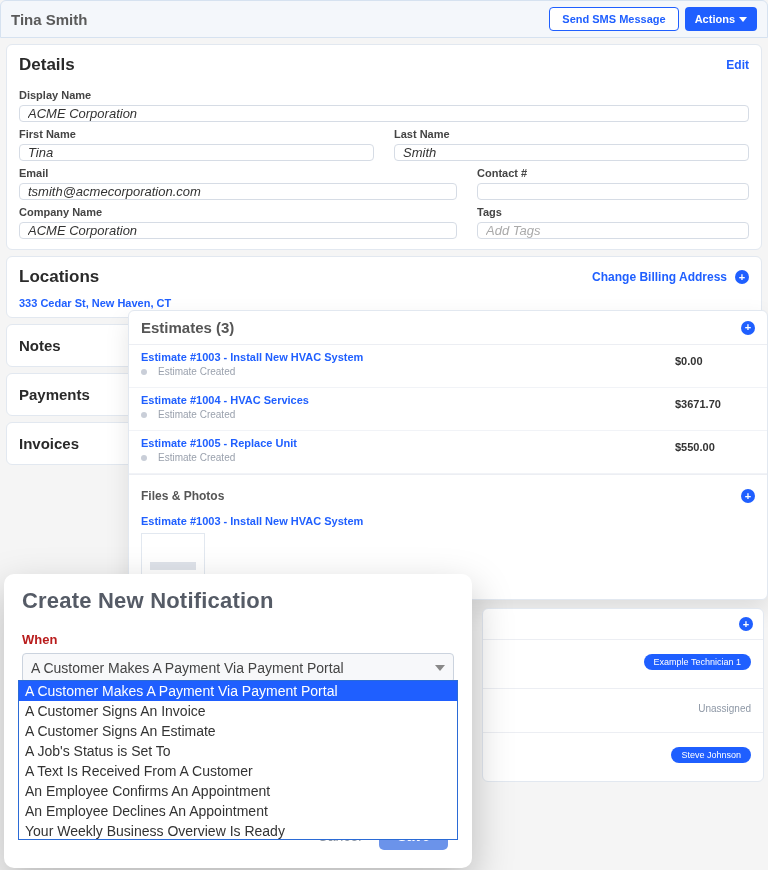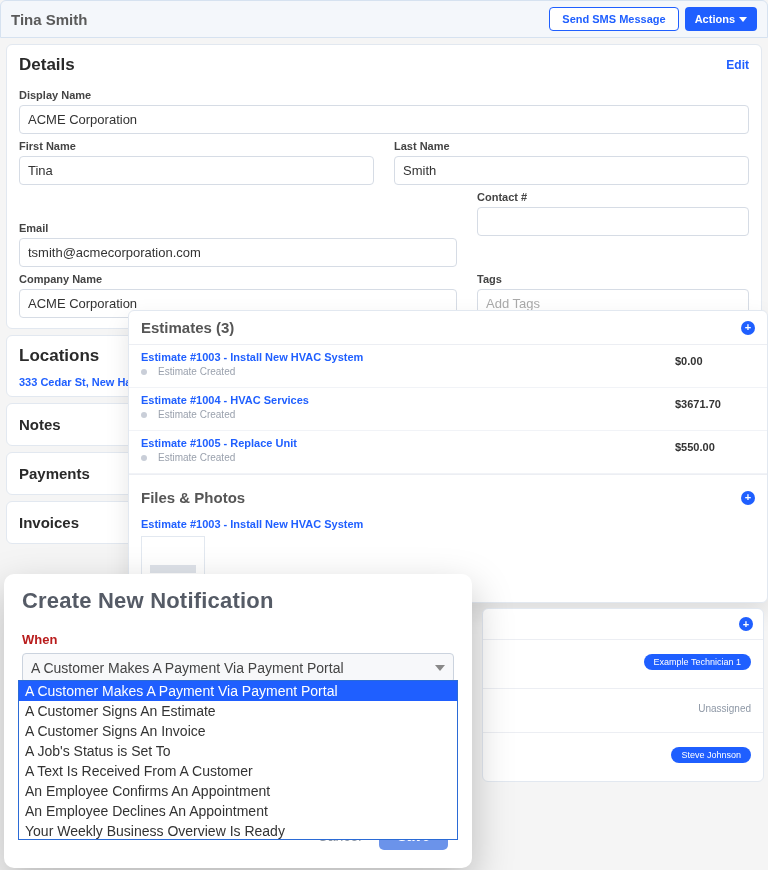--- a/index.html
+++ b/index.html
@@ -28,21 +28,21 @@
   margin: 6px; padding: 10px 12px; position: relative;
 }
 .card-head { display:flex; justify-content:space-between; align-items:center; margin-bottom:8px; }
 .card-title { font-weight: 700; color: #2a2a2a; font-size: 17px; }
 .edit-link { color: #1f5fff; font-size: 12px; font-weight: 600; cursor: pointer; }
 
 .form-row { display: flex; gap: 20px; }
 .form-col { flex: 1; display: flex; flex-direction: column; }
 .label { font-size: 11px; font-weight: 700; color: #444; margin: 6px 0 4px; }
 .input {
-  border: 1px solid #d6dce5; border-radius: 4px; padding: 6px 8px; font-size: 13px; color: #333; background:#fff;
+  border: 1px solid #d6dce5; border-radius: 4px; padding: 0 8px; font-size: 13px; color: #333; background:#fff;font-style:italic;
 }
 .input::placeholder { color: #aaa; }
 
 .section-row { display:flex; justify-content:space-between; align-items:center; padding: 10px 12px; }
 .section-head { font-weight: 700; font-size: 17px; color: #2a2a2a; }
 .link-blue { color: #1f5fff; font-size: 12px; font-weight: 700; cursor: pointer; display: inline-flex; align-items:center; gap:6px;}
 .plus-circle {
   width: 14px; height: 14px; border-radius: 50%; background: #1f5fff; color: #fff;
   display: inline-flex; align-items: center; justify-content: center; font-size: 11px; font-weight: 900; line-height:1; cursor:pointer;
 }
@@ -65,21 +65,21 @@
 .est-head { display:flex; justify-content:space-between; align-items:center; padding: 8px 12px; border-bottom:1px solid #eceef3;}
 .est-title { font-weight:700; color:#565656; font-size:15px; }
 .est-row { display:flex; justify-content:space-between; padding:6px 12px 10px; border-bottom:1px solid #f1f3f7; }
 .est-row:last-of-type { border-bottom:none; }
 .est-link { color:#1f5fff; font-size:11px; font-weight:700; cursor:pointer; }
 .est-sub { color:#9aa1ad; font-size:10px; margin-top:3px; display:flex; align-items:center; gap:11px;}
 .dot { width:6px; height:6px; border-radius:50%; background:#c9ced8; display:inline-block; }
 .est-amount { font-size:11px; font-weight:700; color:#333; padding-top:4px; min-width:80px; text-align:left; }
 
 .files-head { display:flex; justify-content:space-between; align-items:center; padding: 14px 12px 6px; border-top:1px solid #eceef3;}
-.files-title { font-weight:700; color:#565656; font-size:15px; }
+.files-title { font-weight:700; color:#565656; font-size:12px; }
 .file-item { padding: 6px 12px 12px; }
 .file-link { color:#1f5fff; font-size:11px; font-weight:700; }
 .thumb { width: 64px; height: 54px; border: 1px solid #e2e8f0; margin-top:6px; background:
   linear-gradient(#fff,#fff) padding-box,
   repeating-linear-gradient(0deg, #f2f4f7 0 3px, transparent 3px 8px);
   position:relative;
 }
 .thumb::after { content:""; position:absolute; left:8px; right:8px; top:28px; height:8px; background:#dfe3ea; }
 
 
@@ -146,21 +146,21 @@
       <div class="label">First Name</div>
       <input class="input" value="Tina" style="">
     </div>
     <div class="form-col">
       <div class="label">Last Name</div>
       <input class="input" value="Smith" style="">
     </div>
   </div>
 
   <div class="form-row">
-    <div class="form-col" style="flex:0 0 60%;margin-top:31px;">
+    <div class="form-col" style="flex:0 0 60%;">
       <div class="label">Email</div>
       <input class="input" value="tsmith@acmecorporation.com" style="">
     </div>
     <div class="form-col">
       <div class="label">Contact #</div>
       <input class="input" value="" style="">
     </div>
   </div>
 
   <div class="form-row">
@@ -259,22 +259,22 @@
 <div class="modal">
   <div class="modal-title">Create New Notification</div>
   <div class="modal-label">When</div>
   <div class="select">
     <span>A Customer Makes A Payment Via Payment Portal</span>
     <span class="chev"></span>
   </div>
 
   <div class="dropdown">
     <div class="dd-item selected">A Customer Makes A Payment Via Payment Portal</div>
+    <div class="dd-item">A Customer Signs An Invoice</div>
     <div class="dd-item">A Customer Signs An Estimate</div>
-    <div class="dd-item">A Customer Signs An Invoice</div>
     <div class="dd-item">A Job's Status is Set To</div>
     <div class="dd-item">A Text Is Received From A Customer</div>
     <div class="dd-item">An Employee Confirms An Appointment</div>
     <div class="dd-item">An Employee Declines An Appointment</div>
     <div class="dd-item">Your Weekly Business Overview Is Ready</div>
   </div>
 
   <div class="modal-footer">
     <button class="btn-cancel">Cancel</button>
     <button class="btn-save">Save</button>

